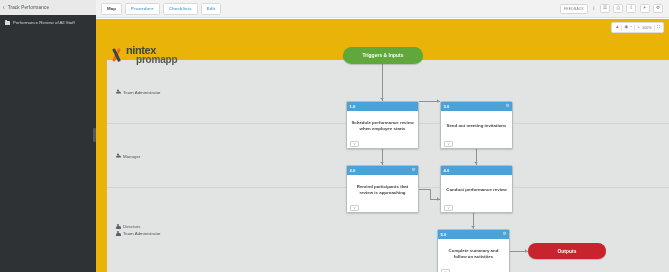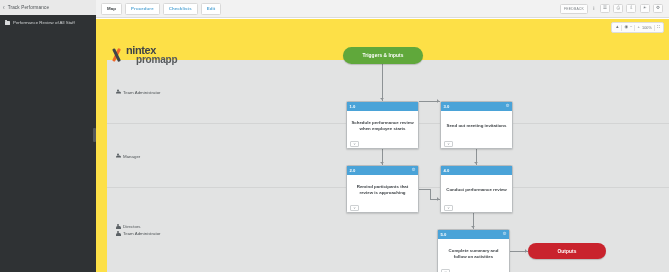--- a/index.html
+++ b/index.html
@@ -122,21 +122,21 @@
   }
   .logo-x i.a { transform: rotate(26deg); background:#f0682a; }
   .logo-x i.b { transform: rotate(-26deg); background:#3f4448; }
   .logo-txt { line-height: 1; }
   .logo-n { font-size: 11px; font-weight: bold; color: #3f4448; letter-spacing: -.4px; display:block; }
   .logo-p { font-size: 10px; font-weight: bold; color: #55595c; letter-spacing: -.2px; display:block; margin-top:-1.5px; margin-left:10px; }
 
   
   #canvas {
     position: absolute; left: 0; top: 19px; right: 0; bottom: 0;
-    background: #fde047; overflow: hidden;
+    background: #eab308; overflow: hidden;
   }
   #lanes {
     position: absolute; left: 11px; top: 41px; right: 0; bottom: 0;
     background: #e2e3e3;
   }
   .lane { position: relative; border-bottom: 1px solid #d3d4d4; }
   .lane:last-child { border-bottom: none; }
   .lane-labels {
     position: absolute; left: 9px; top: 50%;
     transform: translateY(-50%);

